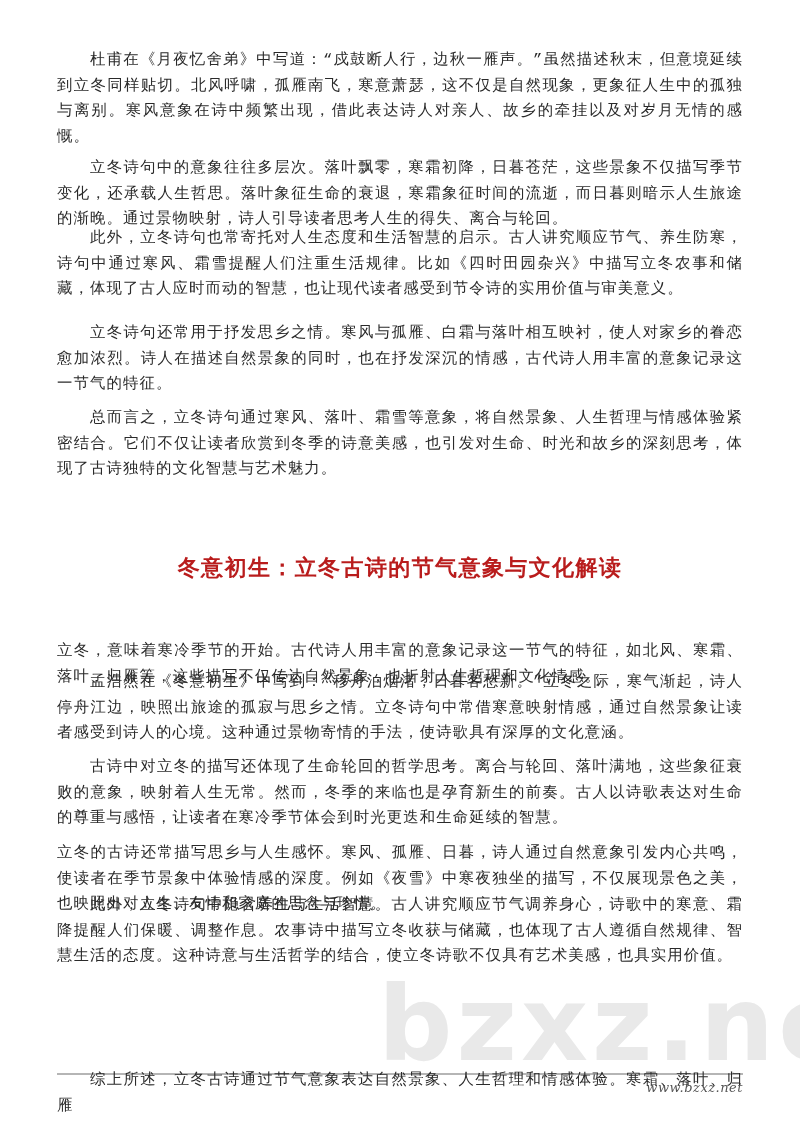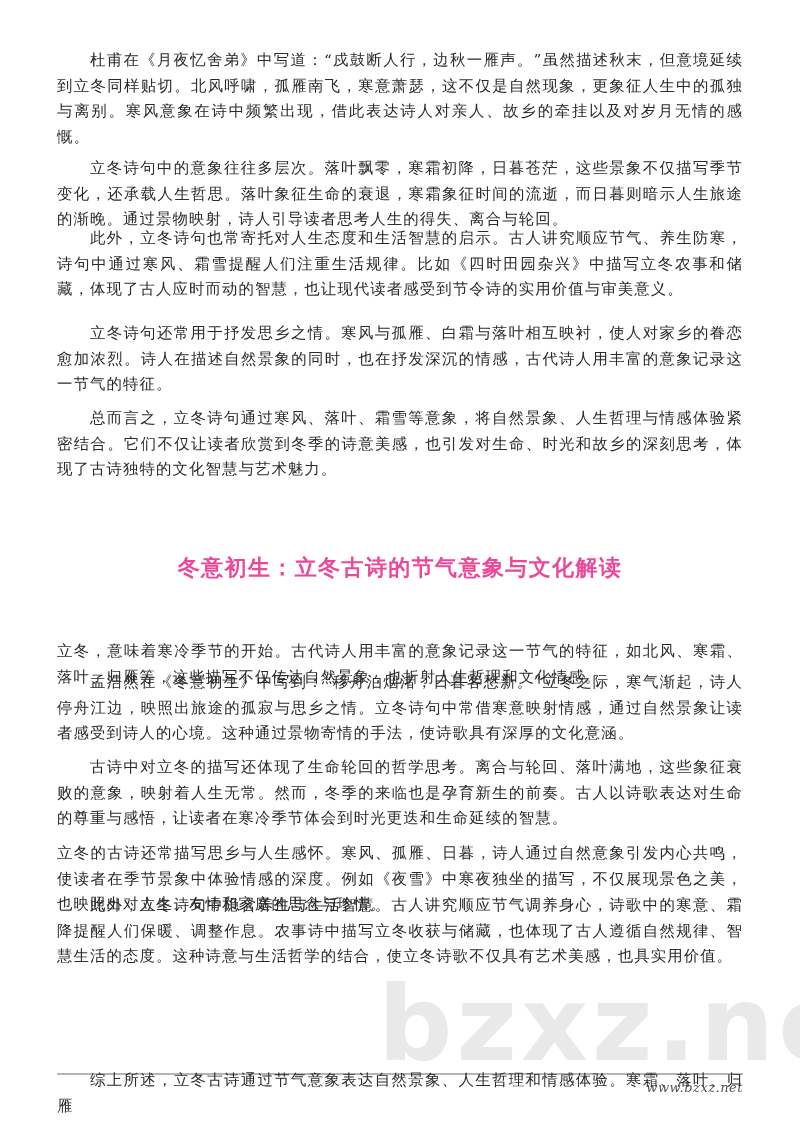--- a/index.html
+++ b/index.html
@@ -23,33 +23,34 @@
     }
     .p {
       position: absolute;
       left: 0;
       width: 686px;
       font-size: 15.4px;
       line-height: 25.5px;
       letter-spacing: 1.1px;
       text-align: justify;
       margin: 0;
+      font-family: Liberation Mono, monospace;
     }
     .indent { text-indent: 33px; }
     .heading {
       position: absolute;
       left: 0;
       width: 686px;
       top: 553px;
       text-align: center;
       font-family: "DejaVu Sans", "Liberation Sans", sans-serif;
       font-weight: bold;
       font-size: 22px;
       letter-spacing: 1.4px;
-      color: #ec4899;
+      color: #b91c1c;
       margin: 0;
     }
     .watermark {
       position: absolute;
       left: 378px;
       top: 972px;
       font-family: "DejaVu Sans", "Liberation Sans", sans-serif;
       font-weight: bold;
       font-size: 104px;
       letter-spacing: 4px;

